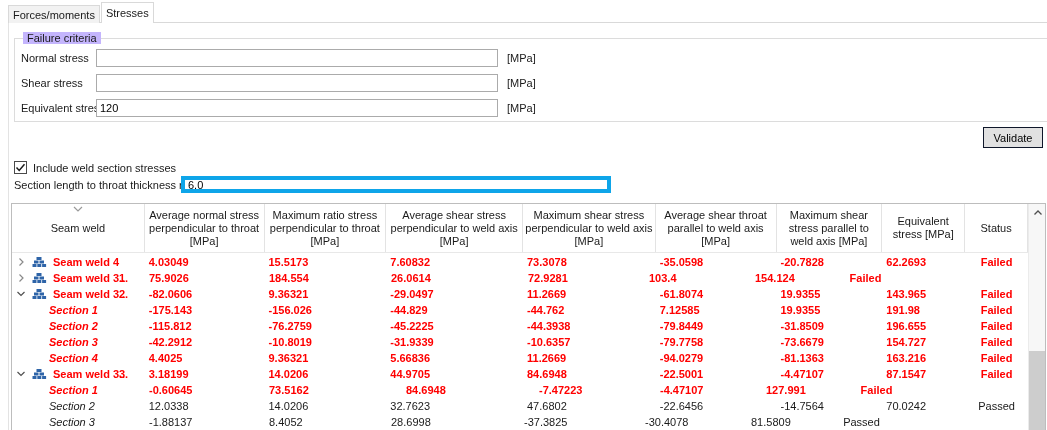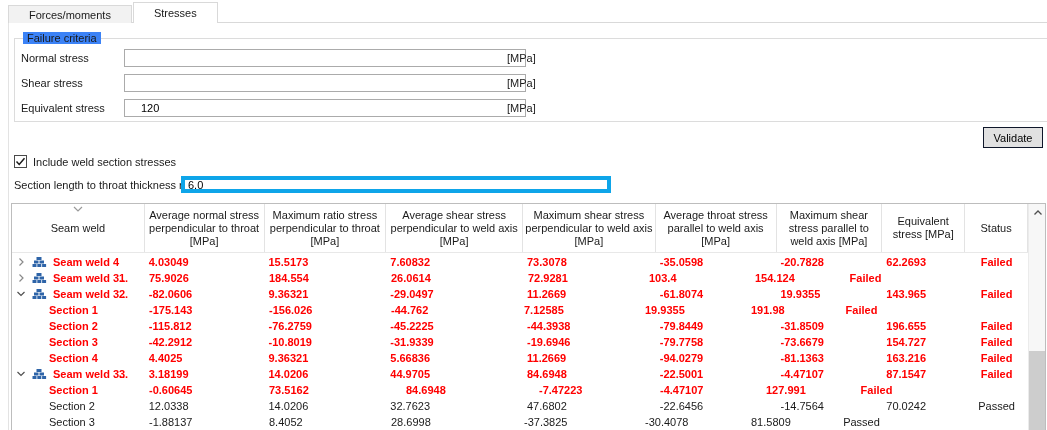--- a/index.html
+++ b/index.html
@@ -1,40 +1,40 @@
 <!DOCTYPE html>
 <html><head>
 <meta charset="utf-8">
 <style>
   * { margin:0; padding:0; box-sizing:border-box; }
   html,body { width:1047px; height:430px; overflow:hidden; background:#fff;
     font-family:"Liberation Sans", sans-serif; font-size:11px; color:#1a1a1a; }
 
   
   .tabbar { position:absolute; left:8px; top:2px; height:21px; display:flex; align-items:flex-end; z-index:3; }
-  .tab { height:18px; padding:0 20px; display:flex; align-items:center; background:#f2f2f2;
+  .tab { height:18px; padding:0 4px; display:flex; align-items:center; background:#f2f2f2;
          border:1px solid #d9d9d9; border-bottom:none; margin-right:1px; cursor:default; }
   .tab.active { height:21px; background:#fff; position:relative; z-index:4; }
   .page-top-border { position:absolute; left:8px; top:22px; width:1039px; height:1px; background:#d9d9d9; z-index:2; }
   .page-left-border { position:absolute; left:8px; top:22px; width:1px; height:408px; background:#e3e3e3; }
 
   
   .groupbox { position:absolute; left:14px; top:38px; width:1040px; height:84px;
               border:1px solid #dcdcdc; }
-  .groupbox .legend { position:absolute; top:-7px; left:8px; background:#3b82f6; padding:0 4px; }
+  .groupbox .legend { position:absolute; top:-7px; left:8px; background:#c4b5fd; padding:0 4px; }
   .fc-row { position:absolute; left:0; width:100%; height:19px; display:flex; align-items:center; }
   .fc-label { position:absolute; left:6px; }
   .fc-input { position:absolute; left:81px; width:402px; height:18px; border:1px solid #ababab;
-              background:#fff; font:inherit; padding:0 16px;margin-left:28px; }
+              background:#fff; font:inherit; padding:0 3px; }
   .fc-unit { position:absolute; left:492px; }
 
   
   .validate-btn { position:absolute; left:983px; top:127px; width:60px; height:21px;
                   background:#e1e1e1; border:1px solid #0f172a; font:inherit; cursor:default; }
-  .chk-row { position:absolute; left:14px; top:154px; height:15px; display:flex; align-items:center; }
+  .chk-row { position:absolute; left:14px; top:160px; height:15px; display:flex; align-items:center; }
   .chk-box { width:13px; height:13px; border:1px solid #4a4a4a; background:#fff; margin-right:6px;
              display:flex; align-items:center; justify-content:center; }
   .ratio-label { position:absolute; left:14px; top:179px; }
   .ratio-input { position:absolute; left:181px; top:176px; width:430px; height:17px;
                  border:4px solid #0ea5e9; background:#fff; font:inherit; padding:0 3px; }
 
   
   .table { position:absolute; left:11px; top:203px; width:1035px; height:230px;
            border:1px solid #bdbdbd; background:#fff; overflow:hidden; }
   .thead { position:absolute; left:0; top:0; width:1016px; height:49px; display:flex;
@@ -48,21 +48,21 @@
   .trow { display:flex; height:16px; align-items:center; }
   .trow.failed { color:#ff0000; font-weight:bold; }
   .trow.passed { color:#1a1a1a; }
   .tcell { height:16px; display:flex; align-items:center; overflow:hidden; white-space:nowrap; }
   .tcell.num { padding-left:4px; }
   .tcell.status { justify-content:center; }
   .tree { position:relative; }
   .chev { position:absolute; left:4px; top:3px; width:10px; height:10px; }
   .weldicon { position:absolute; left:20px; top:2px; width:15px; height:12px; }
   .rowname-weld { position:absolute; left:41px; }
-  .rowname-section { position:absolute; left:37px; }
+  .rowname-section { position:absolute; left:37px;font-style:italic; }
   .ellipsis { position:absolute; left:107px; }
 
   
   .vscroll { position:absolute; right:0; top:0; width:17px; height:228px; background:#f7f7f7;
              border-left:1px solid #ebebeb; }
   .scroll-up { position:absolute; top:0; left:0; width:17px; height:17px; background:#f7f7f7;
                display:flex; align-items:center; justify-content:center; }
   .scroll-thumb { position:absolute; top:147px; left:0; width:17px; height:83px; background:#cdcdcd; }
 </style>
 </head>
@@ -114,21 +114,21 @@
     <div class="th c1">
       <svg class="sort-chevron" width="10" height="6" viewBox="0 0 10 6">
         <polyline points="1,1 5,5 9,1" fill="none" stroke="#9a9a9a" stroke-width="1.2"></polyline>
       </svg>
       <span>Seam weld</span>
     </div>
     <div class="th c2">Average normal stress perpendicular to throat [MPa]</div>
     <div class="th c3">Maximum ratio stress perpendicular to throat [MPa]</div>
     <div class="th c4">Average shear stress perpendicular to weld axis [MPa]</div>
     <div class="th c5">Maximum shear stress perpendicular to weld axis [MPa]</div>
-    <div class="th c6">Average throat stress parallel to weld axis [MPa]</div>
+    <div class="th c6">Average shear throat parallel to weld axis [MPa]</div>
     <div class="th c7">Maximum shear stress parallel to weld axis [MPa]</div>
     <div class="th c8">Equivalent stress [MPa]</div>
     <div class="th c9">Status</div>
   </div>
 
   <div class="tbody">
       <div class="trow failed">
         <div class="tcell c1 tree">
           <span class="chev"><svg width="10" height="10" viewBox="0 0 10 10">
               <polyline points="3.5,1.5 7,5 3.5,8.5" fill="none" stroke="#8a8a8a" stroke-width="1.2"></polyline>
@@ -200,20 +200,21 @@
         <div class="tcell num c7">19.9355</div>
         <div class="tcell num c8">143.965</div>
         <div class="tcell status c9">Failed</div>
       </div>
       <div class="trow failed">
         <div class="tcell c1 tree">
           <span class="rowname-section">Section 1</span>
         </div>
         <div class="tcell num c2">-175.143</div>
         <div class="tcell num c3">-156.026</div>
+        <div class="tcell num c4">-44.829</div>
         <div class="tcell num c5">-44.762</div>
         <div class="tcell num c6">7.12585</div>
         <div class="tcell num c7">19.9355</div>
         <div class="tcell num c8">191.98</div>
         <div class="tcell status c9">Failed</div>
       </div>
       <div class="trow failed">
         <div class="tcell c1 tree">
           <span class="rowname-section">Section 2</span>
         </div>
@@ -226,21 +227,21 @@
         <div class="tcell num c8">196.655</div>
         <div class="tcell status c9">Failed</div>
       </div>
       <div class="trow failed">
         <div class="tcell c1 tree">
           <span class="rowname-section">Section 3</span>
         </div>
         <div class="tcell num c2">-42.2912</div>
         <div class="tcell num c3">-10.8019</div>
         <div class="tcell num c4">-31.9339</div>
-        <div class="tcell num c5">-19.6946</div>
+        <div class="tcell num c5">-10.6357</div>
         <div class="tcell num c6">-79.7758</div>
         <div class="tcell num c7">-73.6679</div>
         <div class="tcell num c8">154.727</div>
         <div class="tcell status c9">Failed</div>
       </div>
       <div class="trow failed">
         <div class="tcell c1 tree">
           <span class="rowname-section">Section 4</span>
         </div>
         <div class="tcell num c2">4.4025</div>

